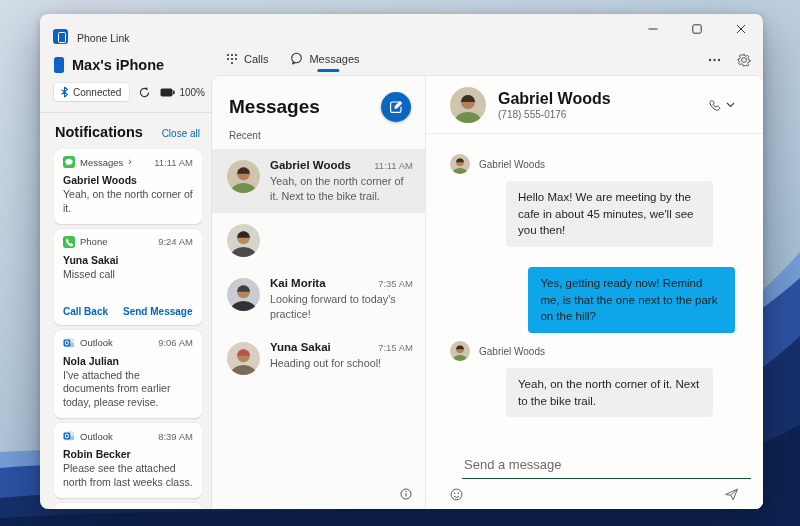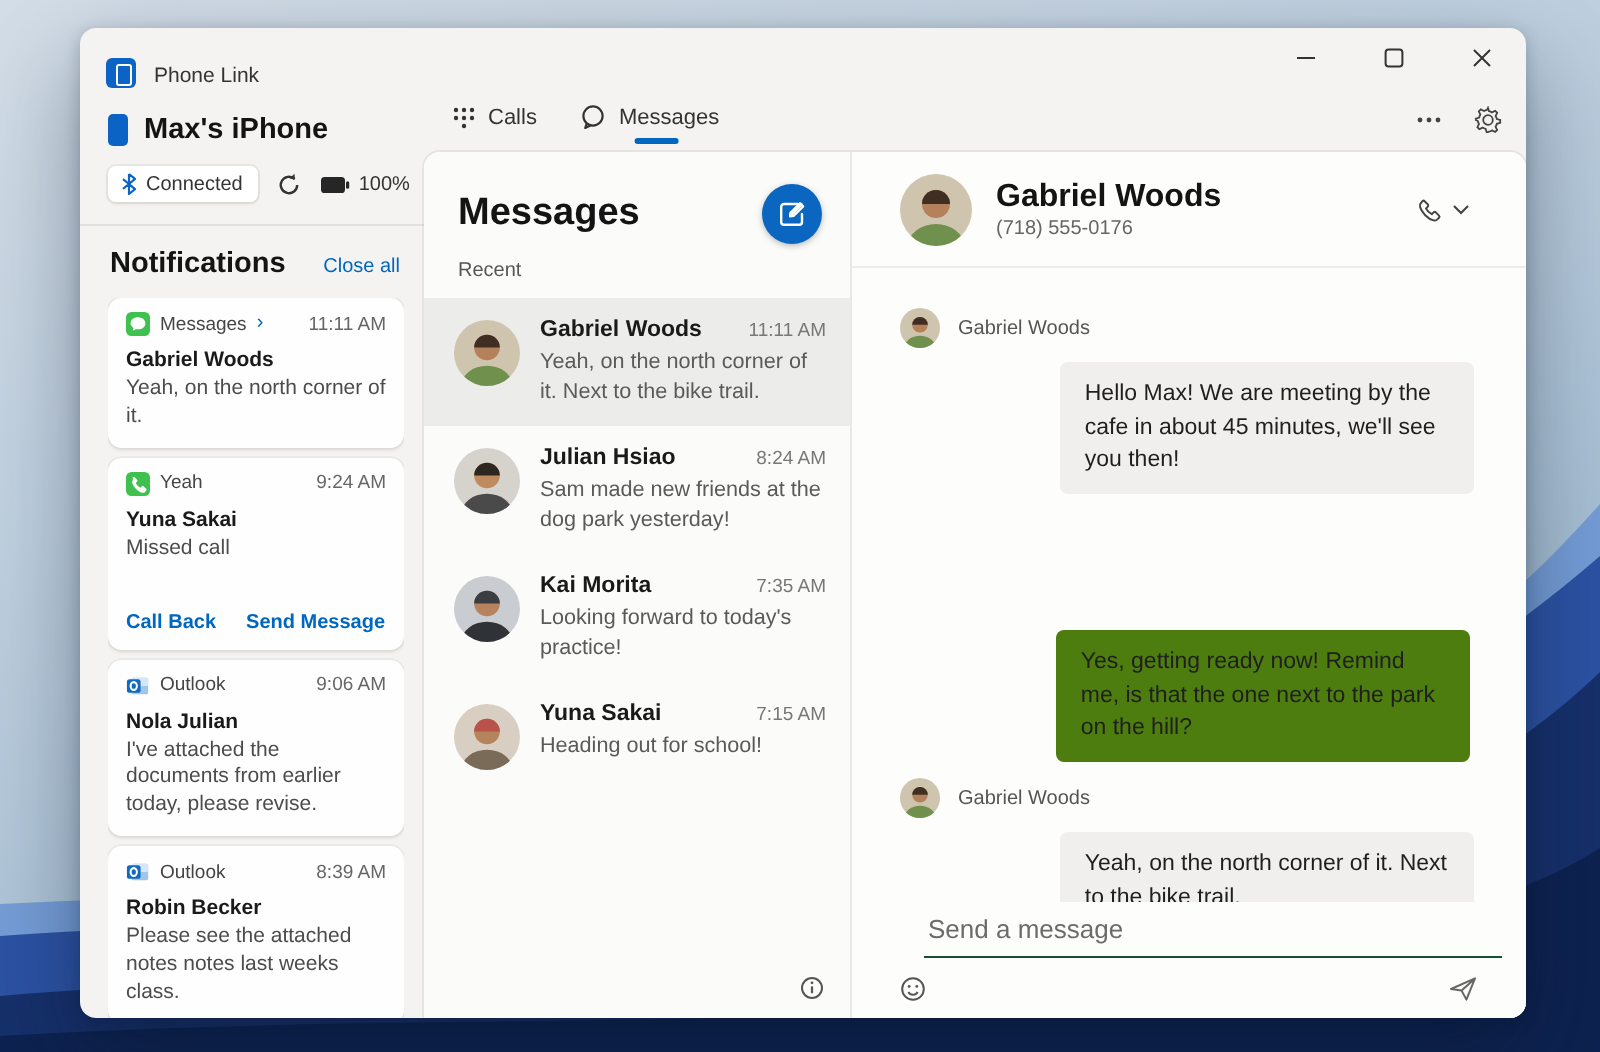--- a/index.html
+++ b/index.html
@@ -94,24 +94,24 @@
   .chat-header { display:flex; align-items:center; gap:12px; padding:11px 22px 10px 24px; }
   .chat-header .avatar { width:36px; height:36px; }
   .chat-name { font-size:16px; font-weight:700; color:#141414; }
   .chat-number { font-size:10px; color:#666; margin-top:1px; }
   .call-btn { margin-left:auto; display:flex; align-items:center; gap:5px; color:#444; cursor:pointer; padding:4px 6px; }
   .chat-divider { height:1px; background:#ececea; flex-shrink:0; }
   .chat-messages { flex:1; overflow:hidden; padding:12px 26px 0 24px; }
   .msg-group-header { display:flex; align-items:center; gap:9px; margin-top:8px; }
   .msg-avatar { width:20px; height:20px; border-radius:50%; overflow:hidden; flex-shrink:0; }
   .msg-sender { font-size:10px; color:#555; }
-  .msg-row { display:flex;justify-content:flex-end; }
+  .msg-row { display:flex; }
   .msg-row.in .bubble { margin:7px 0 0 56px; background:#f0efed; }
   .msg-row.out { justify-content:flex-end; margin-top:20px; }
-  .msg-row.out .bubble { background:#4d7c0f; margin-right:2px;margin-top:48px; }
+  .msg-row.out .bubble { background:#0ea5e9; margin-right:2px; }
   .bubble { max-width:72%; padding:8px 12px; border-radius:4px; font-size:11.5px; line-height:1.45; color:#1f1f1f; }
 
   .composer { padding:0 24px 8px 24px; flex-shrink:0; }
   .composer-input { width:100%; border:none; border-bottom:1px solid #14532d; background:transparent;
     font-size:13px; color:#333; padding:6px 2px; outline:none; font-family:inherit;margin-left:12px; }
   .composer-input::placeholder { color:#6b6b6b; }
   .composer-row { display:flex; align-items:center; margin-top:9px; color:#555; }
   .send-btn { margin-left:auto; color:#666; display:flex; cursor:pointer; }
   .emoji-btn { display:flex; cursor:pointer; }
 </style>
@@ -203,21 +203,21 @@
   </div>
 
   <div class="notif-card">
     <div class="notif-top">
       <span class="notif-icon" style="display:flex;">
                 <svg width="12" height="12" viewBox="0 0 13 13">
                   <rect width="13" height="13" rx="3" fill="#3fc14f"></rect>
                   <path d="M3.6 2.9 c.3-.3.8-.3 1.1 0 l1.3 1.3 c.3.3.3.8 0 1.1 l-.7.7 c.5 1.1 1.4 2 2.5 2.5 l.7-.7 c.3-.3.8-.3 1.1 0 l1.3 1.3 c.3.3.3.8 0 1.1 l-.6.6 c-.4.4-1 .6-1.6.4-2.3-.7-4.6-3-5.3-5.3-.2-.6 0-1.2.4-1.6 z" fill="#fff"></path>
                 </svg>
               </span>
-      <span class="notif-app">Yeah</span>
+      <span class="notif-app">Phone</span>
 
       <span class="notif-time">9:24 AM</span>
     </div>
     <div class="notif-name">Yuna Sakai</div>
     <div class="notif-body">Missed call</div>
     <div class="notif-actions">
               <span class="notif-action">Call Back</span>
               <span class="notif-action">Send Message</span>
             </div>
   </div>
@@ -249,21 +249,21 @@
                   <rect x="3" y="2" width="9" height="4.5" rx="1" fill="#d6e8f7"></rect>
                   <rect x="0.5" y="2.8" width="7.4" height="7.4" rx="1.4" fill="#1269bf"></rect>
                   <ellipse cx="4.2" cy="6.5" rx="1.7" ry="2.1" fill="none" stroke="#fff" stroke-width="1.1"></ellipse>
                 </svg>
               </span>
       <span class="notif-app">Outlook</span>
 
       <span class="notif-time">8:39 AM</span>
     </div>
     <div class="notif-name">Robin Becker</div>
-    <div class="notif-body">Please see the attached notes notes last weeks class.</div>
+    <div class="notif-body">Please see the attached north from last weeks class.</div>
 
   </div>
 
   <div class="notif-card">
     <div class="notif-top">
       <span class="notif-icon" style="display:flex;">
                 <svg width="12" height="12" viewBox="0 0 13 13">
                   <rect width="13" height="13" rx="3" fill="#3fc14f"></rect>
                   <path d="M6.5 2.9 C4.2 2.9 2.5 4.3 2.5 6.1 c0 1 .6 1.9 1.6 2.5 l-.5 1.6 1.8-.9 c.35.07.7.1 1.1.1 2.3 0 4-1.4 4-3.2 S8.8 2.9 6.5 2.9z" fill="#fff"></path>
                 </svg>
@@ -355,27 +355,20 @@
 
   <div class="conv">
     <span class="avatar">
                   <svg width="33" height="33" viewBox="0 0 36 36">
                     <rect width="36" height="36" fill="#d6d2cc"></rect>
                     <path d="M4 36 a14 11 0 0 1 28 0 Z" fill="#4a4a4a"></path>
                     <circle cx="18" cy="15" r="7" fill="#c08a5f"></circle>
                     <path d="M11 15 a7 7 0 0 1 14 0 z" fill="#2e2620"></path>
                   </svg>
                 </span>
-    <div class="conv-main">
-      <div class="conv-top">
-        <span class="conv-name">Julian Hsiao</span>
-        <span class="conv-time">8:24 AM</span>
-      </div>
-      <div class="conv-preview">Sam made new friends at the dog park yesterday!</div>
-    </div>
   </div>
 
   <div class="conv">
     <span class="avatar">
                   <svg width="33" height="33" viewBox="0 0 36 36">
                     <rect width="36" height="36" fill="#c9ccd1"></rect>
                     <path d="M4 36 a14 11 0 0 1 28 0 Z" fill="#2f3338"></path>
                     <circle cx="18" cy="15" r="7" fill="#b5835c"></circle>
                     <path d="M11 15 a7 7 0 0 1 14 0 z" fill="#3a3d42"></path>
                   </svg>

